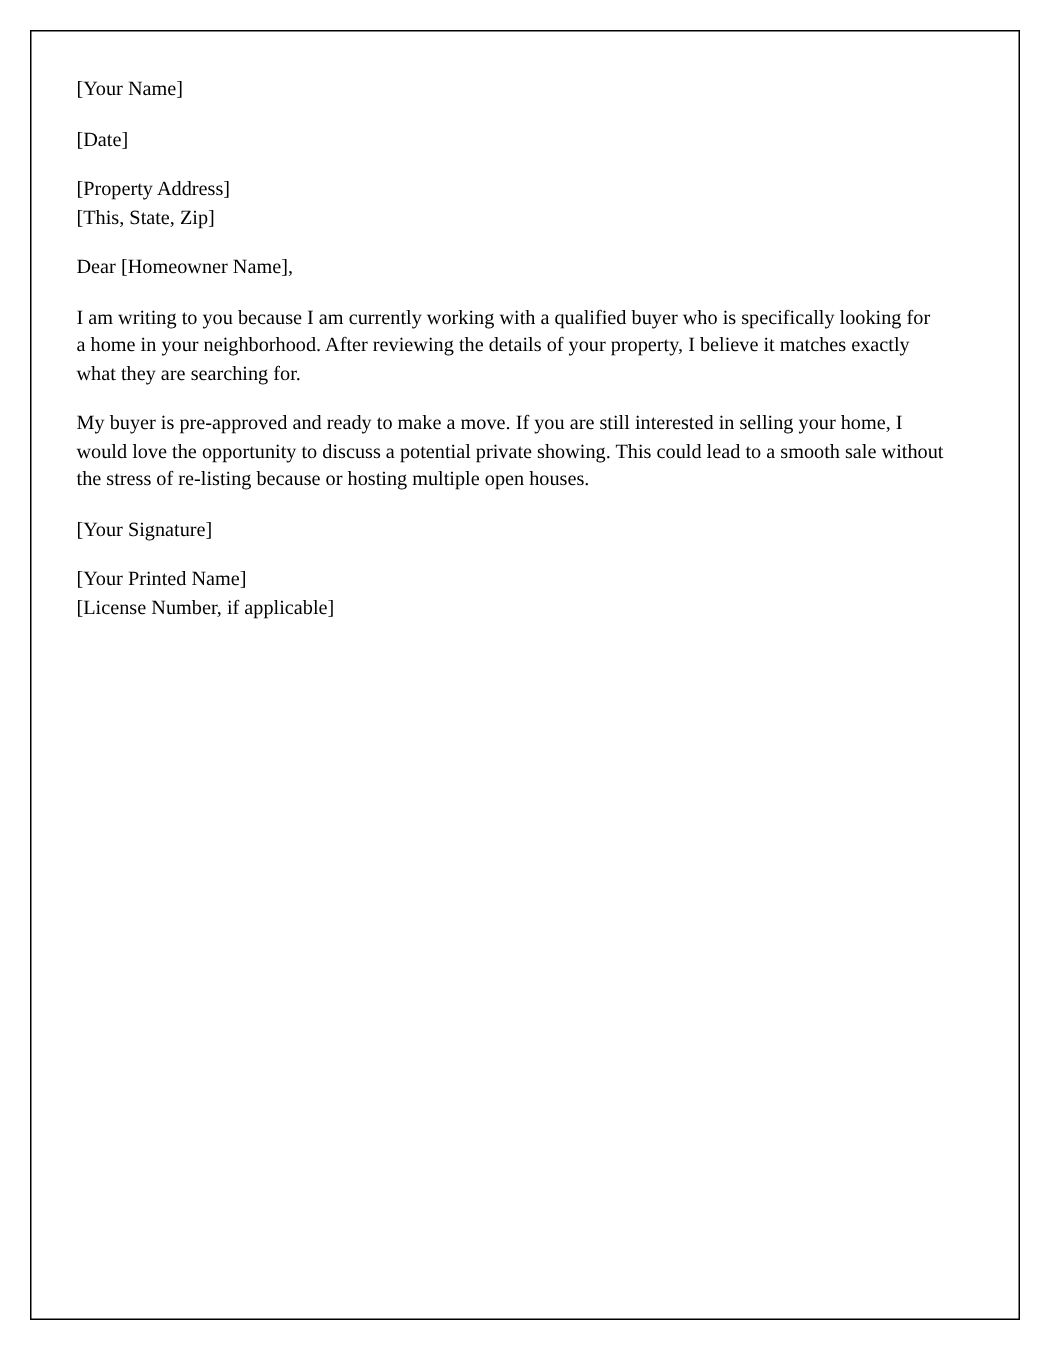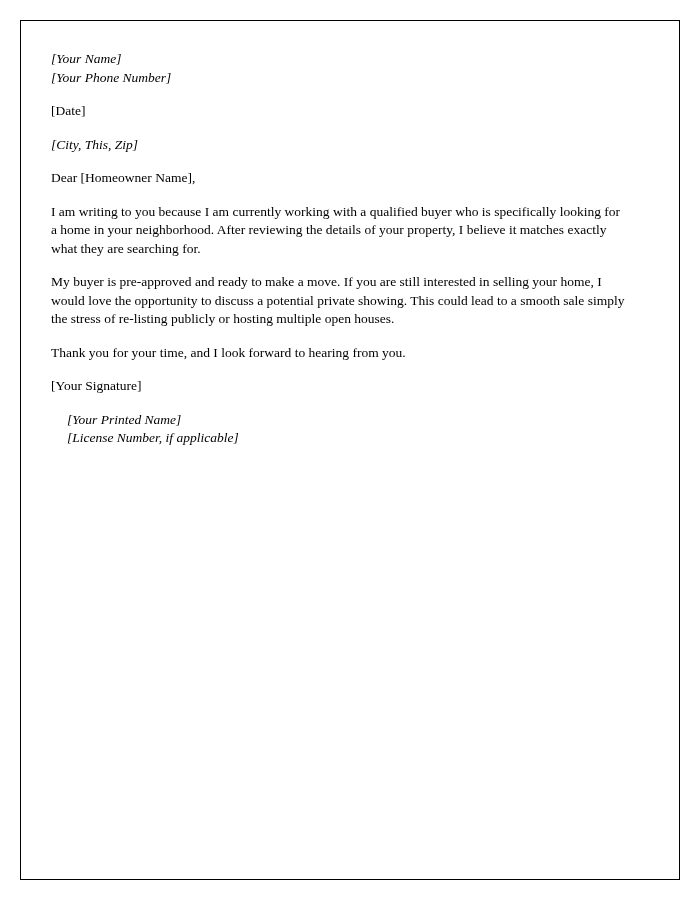--- a/index.html
+++ b/index.html
@@ -24,52 +24,49 @@
     padding: 29px 50px 20px 30px;
     color: #000000;
     font-size: 13.5px;
     line-height: 18.5px;
   }
   .block {
     margin: 0 0 15px 0;
   }
   .block:last-child {
     margin-bottom: 0;
-    margin-left: 16px;
   }
   .line {
     white-space: pre-wrap;
-    font-style: italic;
   }
   p.para {
     margin: 0 0 15px 0;
   }
 </style>
 </head>
 <body>
 
 <div class="page">
   <div class="content">
 
     <div class="block">
       <div class="line">[Your Name]</div>
-      <div class="line">[Your Phone Number]</div>
     </div>
 
     <div class="block">[Date]</div>
 
     <div class="block">
-      <div class="line">[City, This, Zip]</div>
+      <div class="line">[Property Address]</div>
+      <div class="line">[This, State, Zip]</div>
     </div>
 
     <p class="para">Dear [Homeowner Name],</p>
 
     <p class="para">I am writing to you because I am currently working with a qualified buyer who is specifically looking for a home in your neighborhood. After reviewing the details of your property, I believe it matches exactly what they are searching for.</p>
-    <p class="para">My buyer is pre-approved and ready to make a move. If you are still interested in selling your home, I would love the opportunity to discuss a potential private showing. This could lead to a smooth sale simply the stress of re-listing publicly or hosting multiple open houses.</p>
-    <p class="para">Thank you for your time, and I look forward to hearing from you.</p>
+    <p class="para">My buyer is pre-approved and ready to make a move. If you are still interested in selling your home, I would love the opportunity to discuss a potential private showing. This could lead to a smooth sale without the stress of re-listing because or hosting multiple open houses.</p>
 
 
     <p class="para">[Your Signature]</p>
 
     <div class="block">
       <div class="line">[Your Printed Name]</div>
       <div class="line">[License Number, if applicable]</div>
     </div>
 
   </div>

